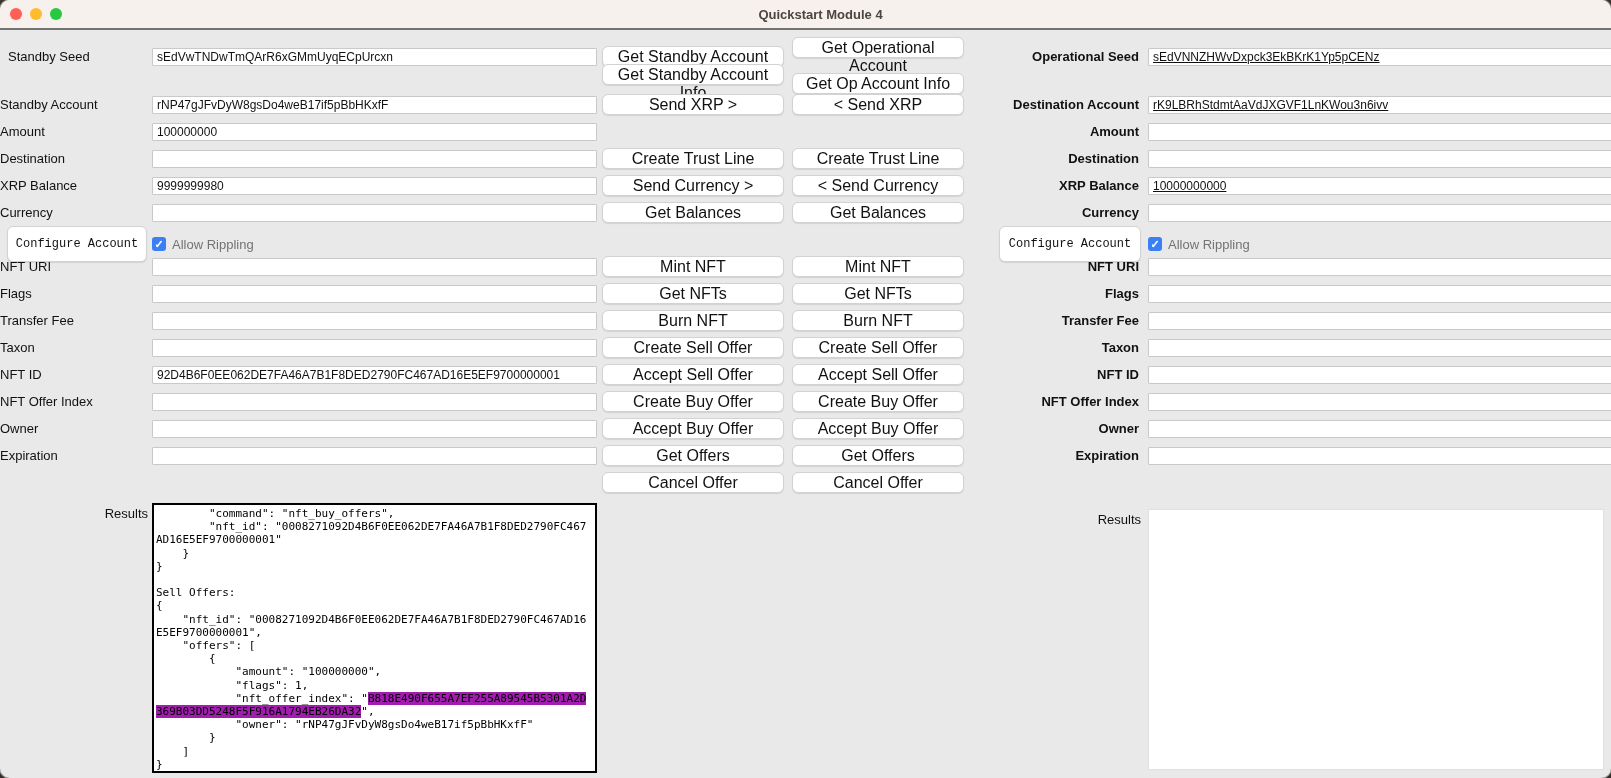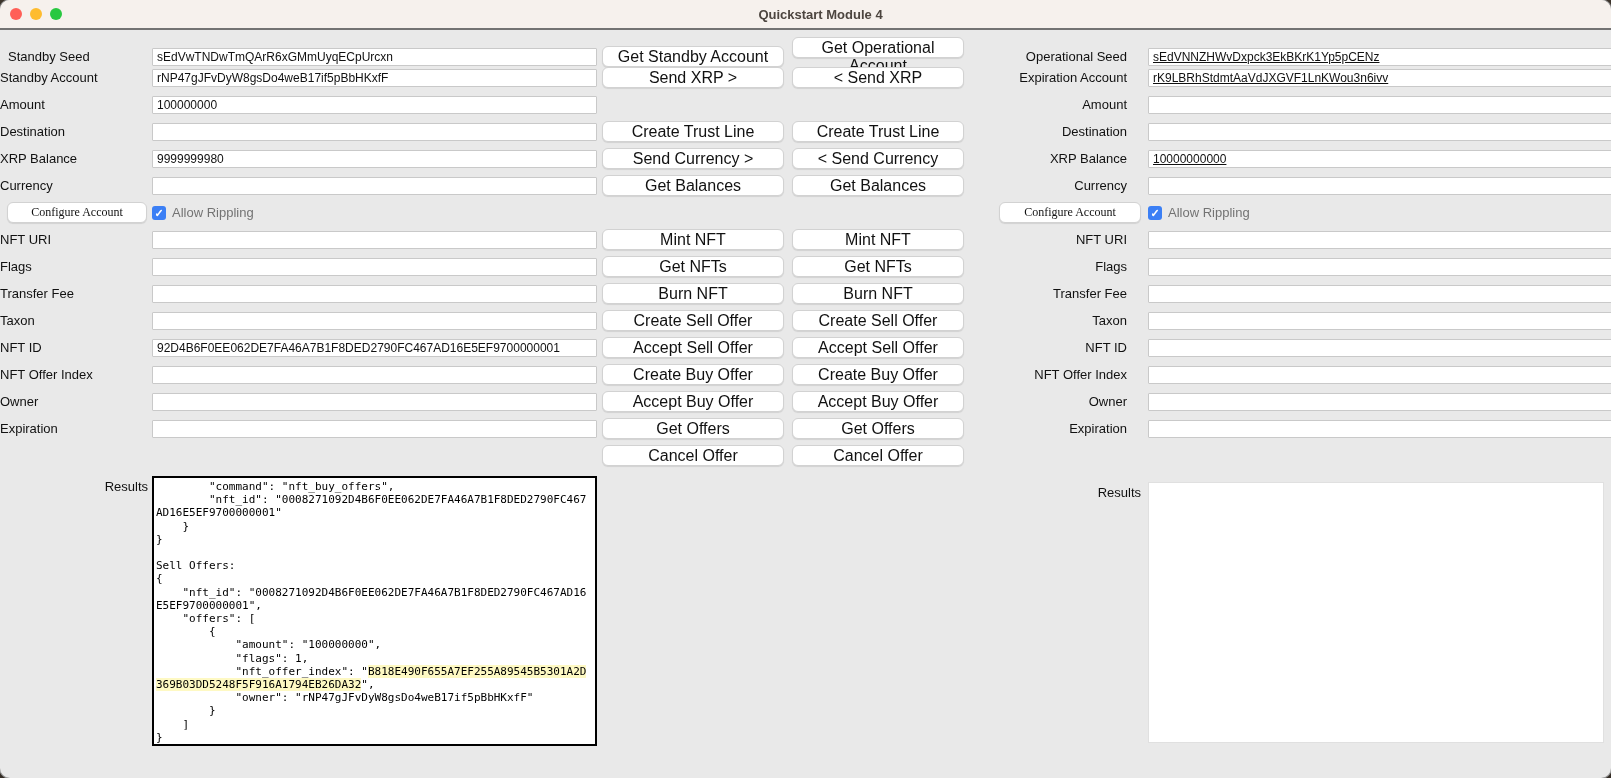--- a/index.html
+++ b/index.html
@@ -12,48 +12,48 @@
   .light.red{background:#ff5f57;}
   .light.yellow{background:#febc2e;}
   .light.green{background:#28c840;}
   .title{font-size:13px;font-weight:bold;color:#4c453f;margin-left:30px;}
   .content{padding-top:7px;}
   .row{display:grid;grid-template-columns:152px 450px 190px 172px 184px 456px;height:27px;align-items:center;}
   .c1{grid-column:1;padding-right:4px;text-align:left;box-sizing:border-box;}
   .c2{grid-column:2;}
   .c3{grid-column:3;}
   .c4{grid-column:4;}
-  .c5{grid-column:5;text-align:right;padding-right:21px;box-sizing:border-box;}
+  .c5{grid-column:5;text-align:right;padding-right:9px;box-sizing:border-box;font-weight:bold;}
   .c6{grid-column:6;}
   .lab{font-size:13px;color:#111;}
   .lab-left{text-align:left;padding-left:8px;}
   .field{width:445px;height:18px;border:1px solid #c9c9c9;border-radius:1px;background:#fff;
          font-family:"Liberation Sans",sans-serif;font-size:12px;color:#111;padding:5px 4px;
          box-sizing:border-box;outline:none;}
   .c6 .field{width:510px;text-decoration:underline;}
   .btn{width:182px;height:21px;border:1px solid #d2d2d2;border-radius:6px;background:#fff;
        font-family:"Liberation Sans",sans-serif;font-size:16px;color:#111;
        box-shadow:0 1px 1px rgba(0,0,0,.10);cursor:default;}
   .c4 .btn{width:172px;}
-  .cfgbtn{width:140px;height:21px;border:1px solid #d2d2d2;border-radius:6px;background:#fff;
-          font-family:Liberation Serif, serif;font-size:12px;color:#111;
+  .cfgbtn{width:140px;height:36px;border:1px solid #d2d2d2;border-radius:6px;background:#fff;
+          font-family:Liberation Mono, monospace;font-size:12px;color:#111;
           box-shadow:0 1px 1px rgba(0,0,0,.10);}
   .row8-c1{grid-column:1;text-align:left;padding-left:7px;}
   .row8-c5{grid-column:5;display:flex;justify-content:flex-end;padding-right:7px;box-sizing:border-box;}
   .chk{display:flex;align-items:center;gap:6px;}
   .checkbox{width:14px;height:14px;border-radius:3px;background:#3b7ff5;color:#fff;font-size:11px;
             line-height:14px;text-align:center;font-weight:bold;flex:0 0 auto;}
   .chklab{font-size:13px;color:#737373;}
   .results-row{display:grid;grid-template-columns:152px 450px 190px 172px 184px 456px;align-items:start;}
   .res-lab-l{grid-column:1;text-align:right;padding-right:4px;margin-top:10px;box-sizing:border-box;}
   .res-left{grid-column:2;width:445px;height:270px;border:2px solid #000;background:#fff;
             box-sizing:border-box;margin-top:7px;overflow:hidden;}
   .res-left pre{margin:0;padding:2px 0 0 2px;font-family:"DejaVu Sans Mono",monospace;
                 font-size:11px;line-height:13.2px;white-space:pre;color:#000;}
-  .hl{background:#fef9c3;}
+  .hl{background:#a21caf;}
   .res-lab-r{grid-column:5;text-align:right;padding-right:7px;margin-top:16px;box-sizing:border-box;}
   .res-right{grid-column:6;width:456px;height:261px;background:#fff;border:1px solid #e0e0e0;
              box-sizing:border-box;margin-top:13px;}
 </style>
 </head>
 <body>
 
 <div class="window">
   <div class="titlebar">
     <div class="lights">
@@ -68,27 +68,31 @@
 
     <div class="row">
       <span class="c1 lab lab-left">Standby Seed</span>
       <span class="c2"><input class="field" value="sEdVwTNDwTmQArR6xGMmUyqECpUrcxn" style=""></span>
       <span class="c3"><button class="btn">Get Standby Account</button></span>
       <span class="c4"><button class="btn">Get Operational Account</button></span>
       <span class="c5 lab">Operational Seed</span>
       <span class="c6"><input class="field" value="sEdVNNZHWvDxpck3EkBKrK1Yp5pCENz" style=""></span>
     </div>
 
+    <div class="row">
+      <span class="c3"><button class="btn">Get Standby Account Info</button></span>
+      <span class="c4"><button class="btn">Get Op Account Info</button></span>
+    </div>
 
     <div class="row">
       <span class="c1 lab">Standby Account</span>
       <span class="c2"><input class="field" value="rNP47gJFvDyW8gsDo4weB17if5pBbHKxfF" style=""></span>
       <span class="c3"><button class="btn">Send XRP &gt;</button></span>
       <span class="c4"><button class="btn">&lt; Send XRP</button></span>
-      <span class="c5 lab">Expiration Account</span>
+      <span class="c5 lab">Destination Account</span>
       <span class="c6"><input class="field" value="rK9LBRhStdmtAaVdJXGVF1LnKWou3n6ivv" style=""></span>
     </div>
 
     <div class="row">
       <span class="c1 lab">Amount</span>
       <span class="c2"><input class="field" value="100000000" style=""></span>
       <span class="c5 lab">Amount</span>
       <span class="c6"><input class="field" value="" style=""></span>
     </div>
 

